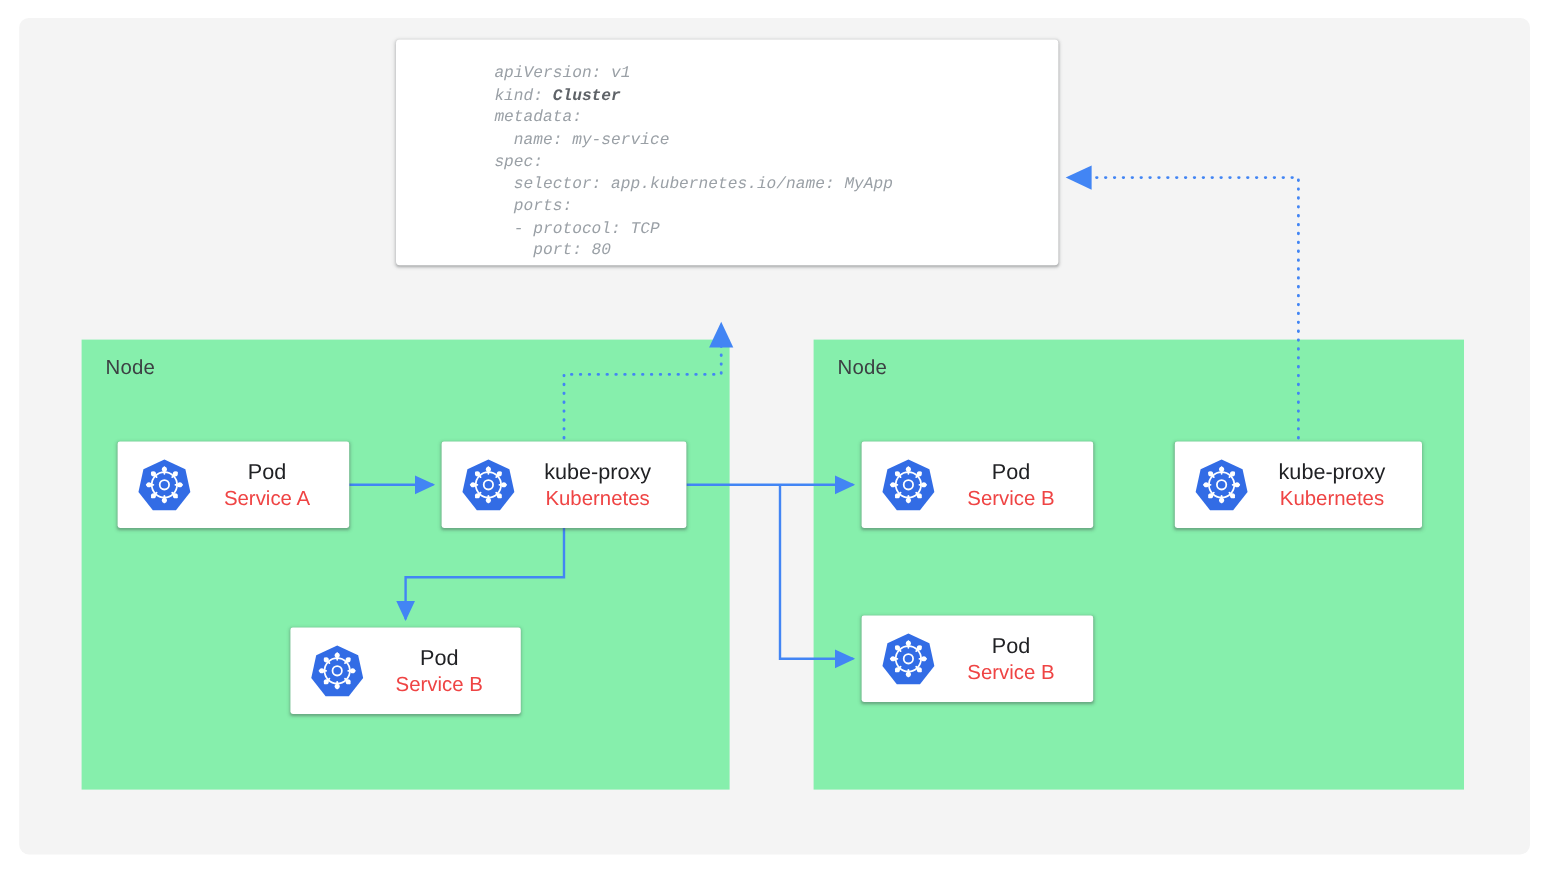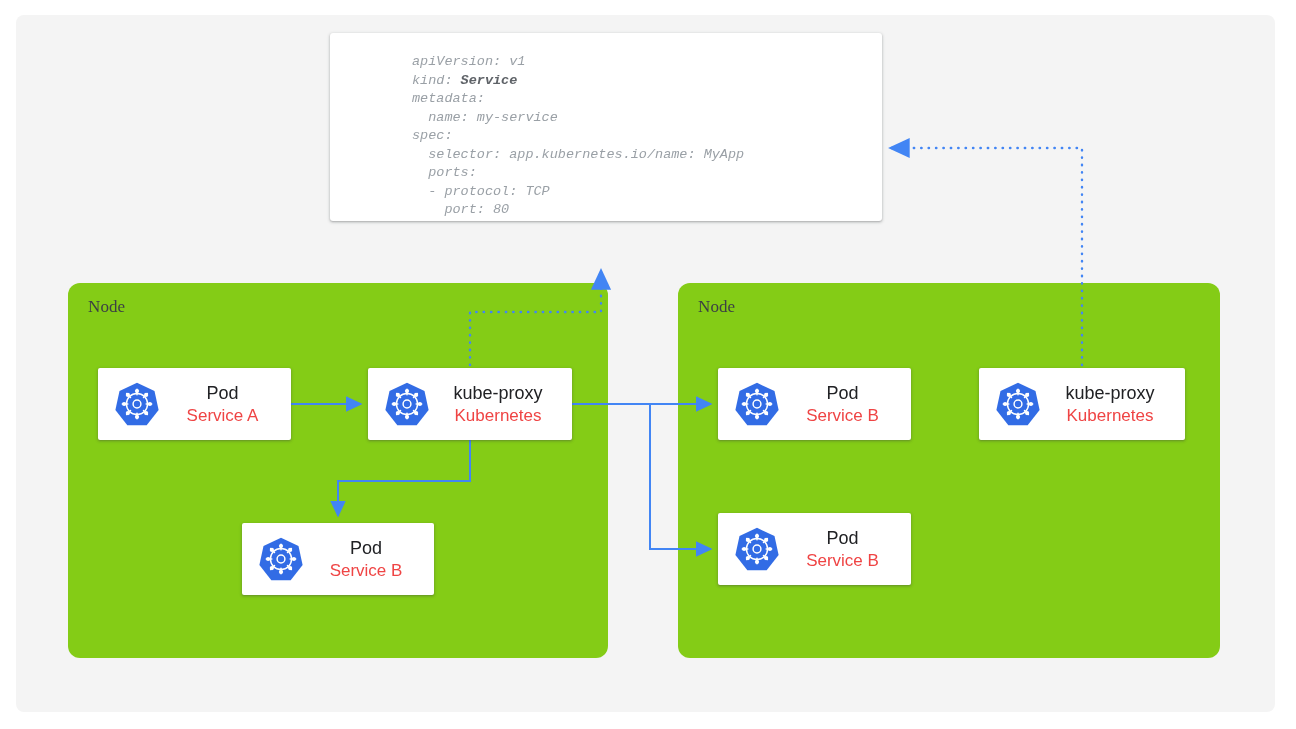--- a/index.html
+++ b/index.html
@@ -37,23 +37,22 @@
     left: 0;
     top: 0;
     width: 1296px;
     height: 729px;
     pointer-events: none;
   }
 
   
   .node-group {
     position: absolute;
-    background: #84cc16;
-    border-radius: 12px;
-    font-family: Liberation Serif, serif;
+    background: #86efac;
+    border-radius: 0;
   }
   #node-left  { left: 68px;  top: 283px; width: 540px; height: 375px; }
   #node-right { left: 678px; top: 283px; width: 542px; height: 375px; }
 
   .node-label {
     position: absolute;
     left: 20px;
     top: 14px;
     font-size: 17px;
     color: #3c4043;
@@ -167,21 +166,21 @@
 
     <path d="M650,404 L650,549 L711,549" fill="none" stroke="#4285f4" stroke-width="2" marker-end="url(#arrowSolid)"></path>
 
     <path d="M470,365 L470,312 L601,312 L601,270" fill="none" stroke="#4285f4" stroke-width="2.4" stroke-linecap="round" stroke-dasharray="0.4 7" marker-end="url(#arrowDotted)"></path>
 
     <path d="M1082,365 L1082,148 L890,148" fill="none" stroke="#4285f4" stroke-width="2.4" stroke-linecap="round" stroke-dasharray="0.4 7" marker-end="url(#arrowDotted)"></path>
   </svg>
 
   <div id="yaml-panel">
     <pre id="yaml-code">apiVersion: v1
-kind: <span class="em">Service</span>
+kind: <span class="em">Cluster</span>
 metadata:
   name: my-service
 spec:
   selector: app.kubernetes.io/name: MyApp
   ports:
   - protocol: TCP
     port: 80
     targetPort: 9376</pre>
   </div>
 

